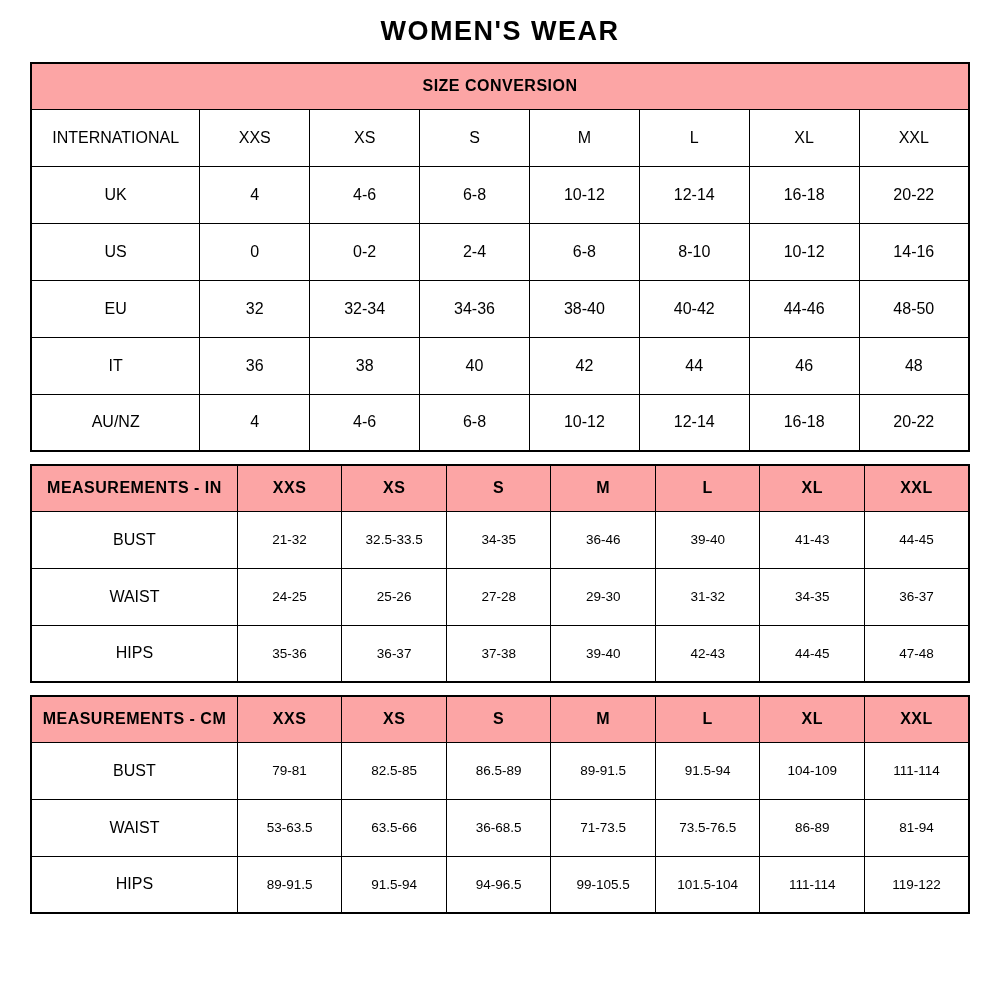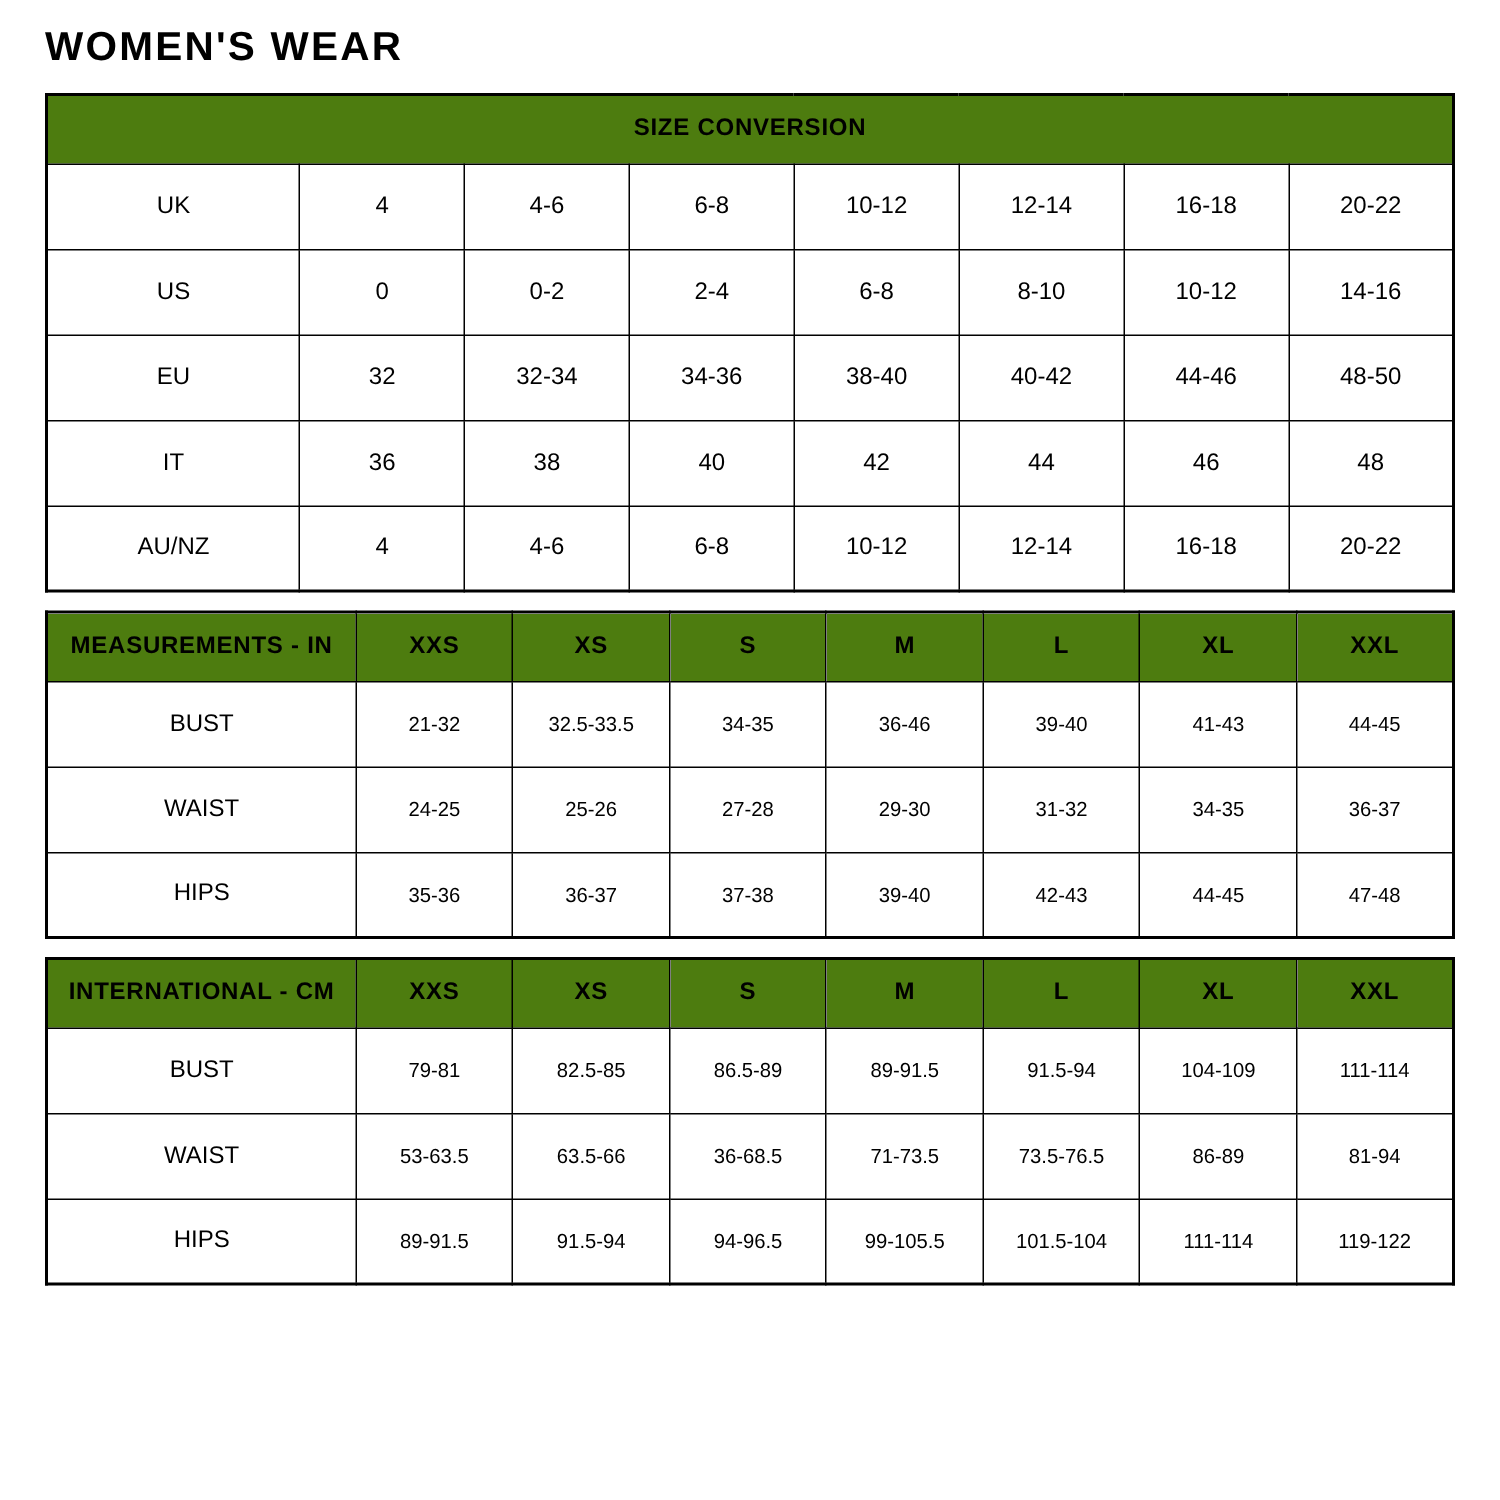--- a/index.html
+++ b/index.html
@@ -8,42 +8,42 @@
     font-family: "Liberation Sans", sans-serif;
     color: #000000;
     width: 1000px;
   }
   .page {
     width: 1000px;
     height: 1000px;
     padding: 8px 30px 0 30px;
   }
   .page-title {
-    text-align: left;
+    text-align: center;
     font-weight: 700;
     font-size: 27px;
     letter-spacing: 1.5px;
     margin: 8px 0 15px 0;
   }
   table {
     width: 100%;
     border-collapse: collapse;
     table-layout: fixed;
     border: 2.5px solid #000;
     margin-bottom: 12px;
   }
   td {
     border: 1.5px solid #000;
     text-align: center;
     vertical-align: middle;
     padding: 2px 4px;
     overflow: hidden;
   }
   .hdr-row td {
-    background: #4d7c0f;
+    background: #fca5a5;
     font-weight: 700;
     font-size: 16px;
     height: 46px;
     letter-spacing: 0.5px;
   }
   .conv-row td { height: 57px; font-size: 16px; }
   .meas-row td { height: 57px; font-size: 13.5px; }
   .meas-row td.lbl { font-size: 16px; }
 </style>
 </head>
@@ -60,20 +60,30 @@
         <col>
         <col>
         <col>
         <col>
         <col>
         <col>
     </colgroup>
     <tbody>
       <tr class="hdr-row">
         <td colspan="8">SIZE CONVERSION</td>
+      </tr>
+      <tr class="conv-row">
+        <td class="lbl">INTERNATIONAL</td>
+        <td>XXS</td>
+        <td>XS</td>
+        <td>S</td>
+        <td>M</td>
+        <td>L</td>
+        <td>XL</td>
+        <td>XXL</td>
       </tr>
       <tr class="conv-row">
         <td class="lbl">UK</td>
         <td>4</td>
         <td>4-6</td>
         <td>6-8</td>
         <td>10-12</td>
         <td>12-14</td>
         <td>16-18</td>
         <td>20-22</td>
@@ -182,21 +192,21 @@
       <col>
         <col>
         <col>
         <col>
         <col>
         <col>
         <col>
     </colgroup>
     <tbody>
       <tr class="hdr-row">
-        <td>INTERNATIONAL - CM</td>
+        <td>MEASUREMENTS - CM</td>
         <td>XXS</td>
         <td>XS</td>
         <td>S</td>
         <td>M</td>
         <td>L</td>
         <td>XL</td>
         <td>XXL</td>
       </tr>
       <tr class="meas-row">
         <td class="lbl">BUST</td>

